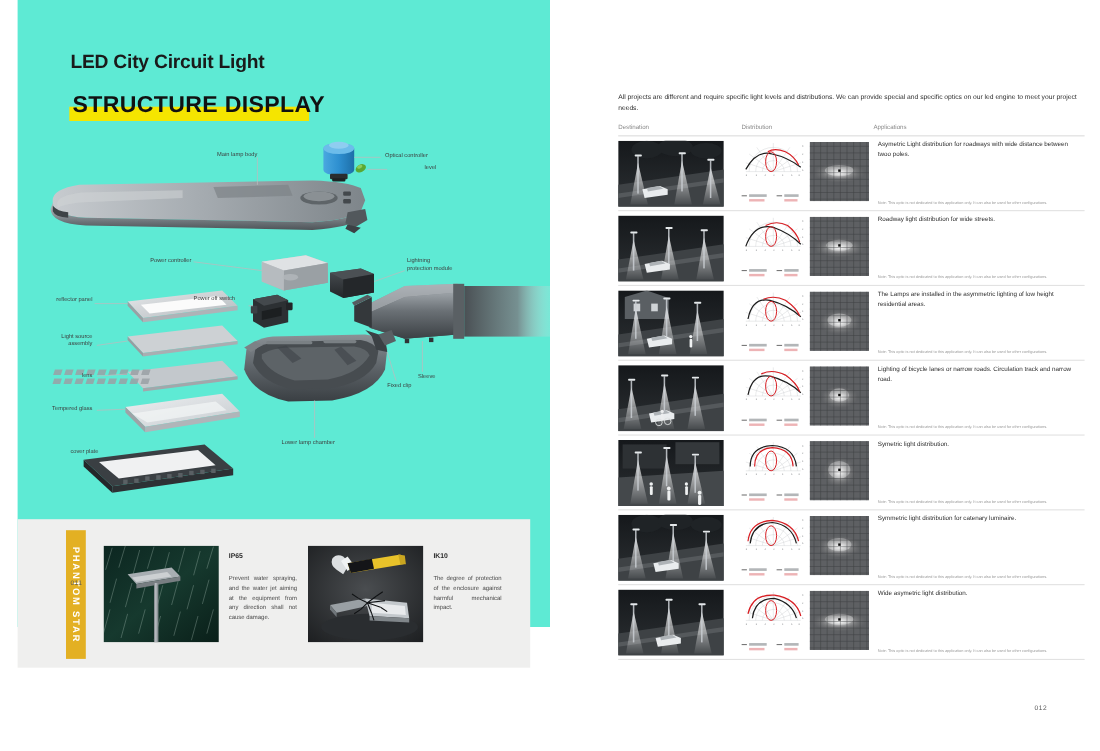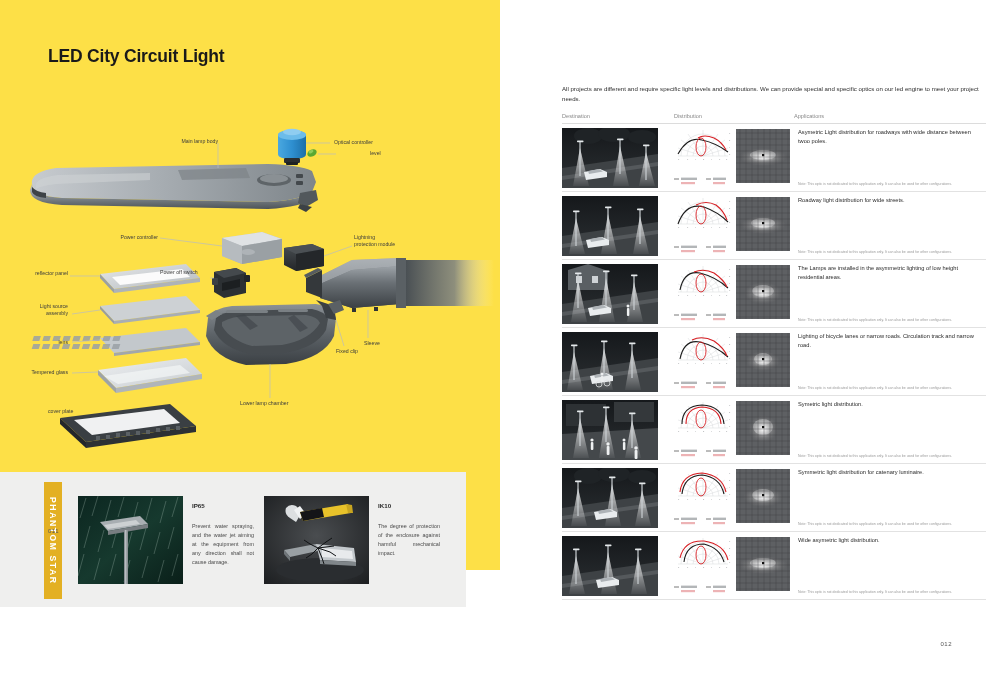--- a/index.html
+++ b/index.html
@@ -5,21 +5,21 @@
   * { box-sizing: border-box; margin: 0; padding: 0; }
   html, body {
     width: 1000px; height: 683px;
     background: #ffffff;
     font-family: "Liberation Sans", sans-serif;
     overflow: hidden;
   }
   #spread { position: relative; width: 1000px; height: 683px; background: #fff; }
 
   
-  #left-page { position: absolute; left: 0; top: 0; width: 500px; height: 570px; background: #fde047; }
+  #left-page { position: absolute; left: 16px; top: 0; width: 500px; height: 570px; background: #5eead4; }
 
   .doc-title {
     position: absolute; left: 48px; top: 46px;
     font-size: 17.5px; font-weight: bold; color: #1a1a1a; letter-spacing: -0.2px;
   }
   .section-title-wrap { position: absolute; left: 50px; top: 84px; }
   .section-hl {
     position: absolute; left: -3px; top: 13px; width: 218px; height: 13px;
     background: #f5e500;
   }
@@ -104,20 +104,24 @@
 </style>
 </head>
 <body>
 
 <div id="spread">
 
   <div id="left-page">
 
     <div class="doc-title">LED City Circuit Light</div>
 
+    <div class="section-title-wrap">
+      <div class="section-hl"></div>
+      <div class="section-title">STRUCTURE DISPLAY</div>
+    </div>
 
     <div id="exploded">
       <svg width="500" height="350" viewBox="0 0 500 350">
         <defs>
           <linearGradient id="gBody" x1="0" y1="0" x2="0" y2="1">
             <stop offset="0" stop-color="#b9bdc1"></stop>
             <stop offset="0.35" stop-color="#9aa0a5"></stop>
             <stop offset="0.7" stop-color="#6d7479"></stop>
             <stop offset="1" stop-color="#4e5458"></stop>
           </linearGradient>

